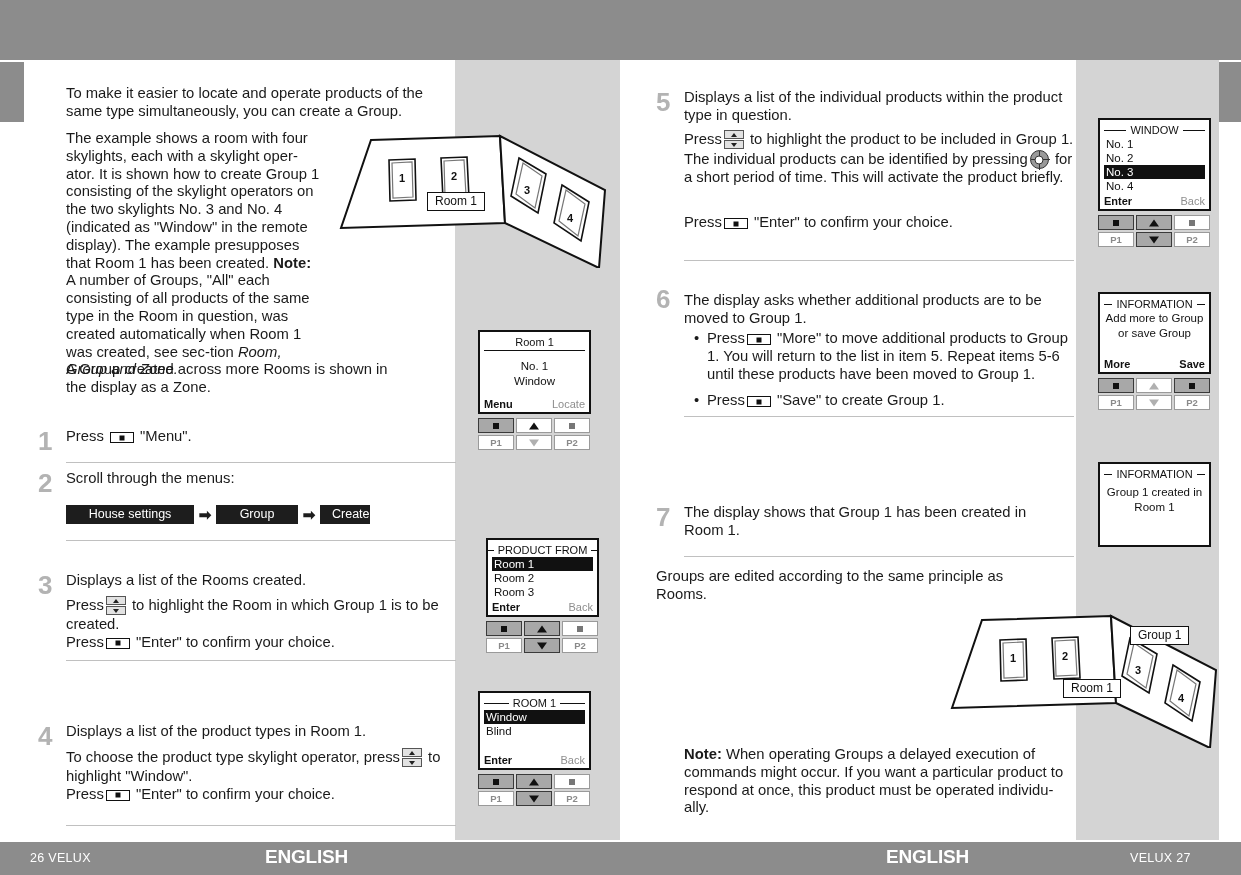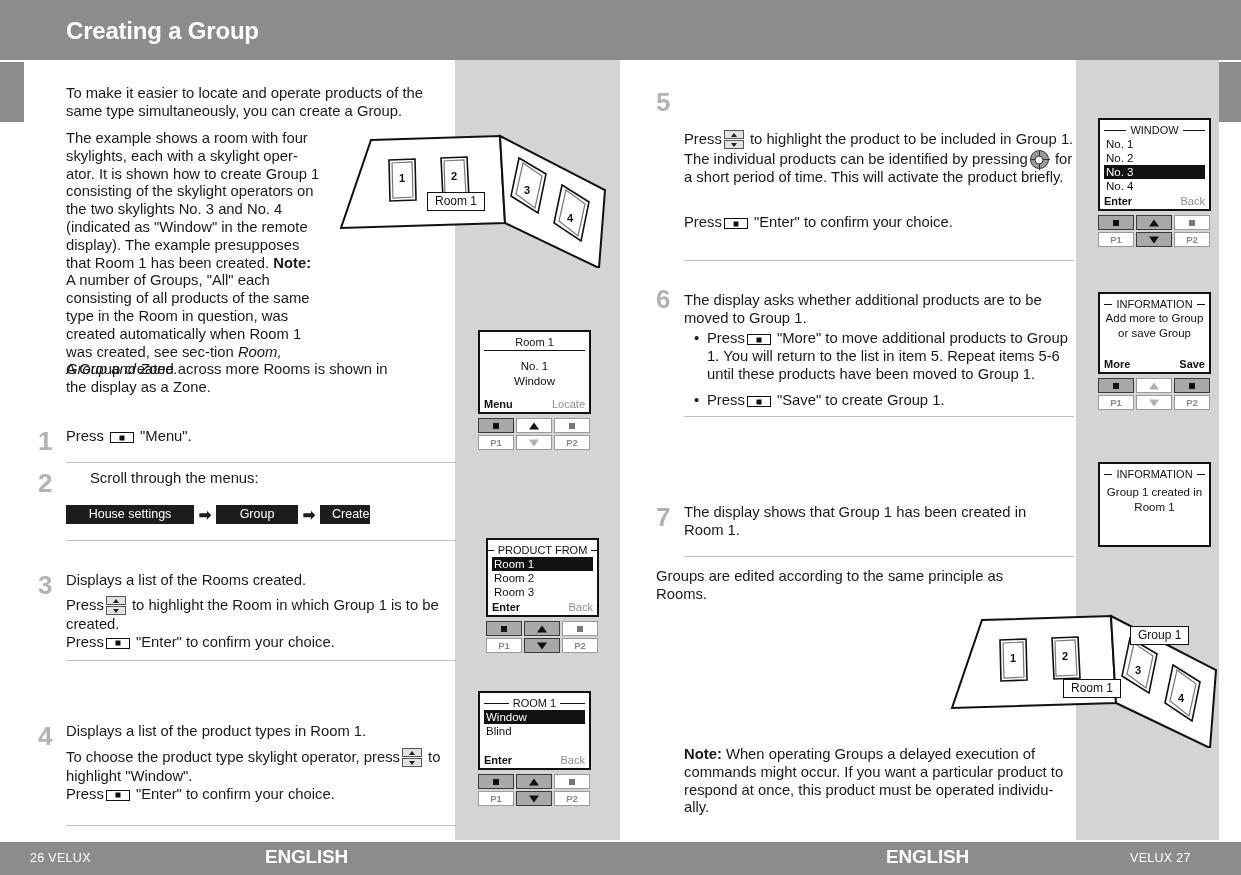--- a/index.html
+++ b/index.html
@@ -244,21 +244,20 @@
   .bullet-row { position: absolute; font-size: 14.8px; line-height: 17.8px; color: #1a1a1a; }
   .bullet-row .bl { position: absolute; left: 0; top: 0; }
   .bullet-row .bt { display: block; margin-left: 13px; }
 </style>
 </head>
 <body>
 
 <div id="page">
 
   <div class="header-band"></div>
-  <div class="header-title">Creating a Group</div>
   <div class="index-tab-left"></div>
   <div class="index-tab-right"></div>
 
   <div class="gray-panel-left"></div>
   <div class="gray-panel-right"></div>
 
   <div class="para" style="left:66px; top:85px; width:362px;">To make it easier to locate and operate products of the same type simultaneously, you can create a Group.</div>
 
   <div class="para" style="left:66px; top:130px; width:256px;">
     <span>The example shows a room with four skylights, each with a skylight oper-ator. It is shown how to create Group 1 consisting of the skylight operators on the two skylights No. 3 and No. 4 (indicated as "Window" in the remote display). The example presupposes that Room 1 has been created.</span>
@@ -269,21 +268,21 @@
 
   <div class="stepnum" style="left:38px; top:428px;">1</div>
   <div class="para" style="left:66px; top:428px; width:340px;">
     <span>Press</span>
     <span class="key-enter"></span>
     <span>"Menu".</span>
   </div>
   <div class="rule" style="left:66px; top:462px; width:390px;"></div>
 
   <div class="stepnum" style="left:38px; top:470px;">2</div>
-  <div class="para" style="left:66px; top:470px; width:340px;margin-left:24px;">Scroll through the menus:</div>
+  <div class="para" style="left:66px; top:470px; width:340px;">Scroll through the menus:</div>
   <div class="menupath" style="left:66px; top:505px;">
     <div class="chip w1">House settings</div>
     <div class="arrow-sep">➡</div>
     <div class="chip w2">Group</div>
     <div class="arrow-sep">➡</div>
     <div class="chip w3">Create</div>
   </div>
   <div class="rule" style="left:66px; top:540px; width:390px;"></div>
 
   <div class="stepnum" style="left:38px; top:572px;">3</div>
@@ -445,20 +444,21 @@
       <div class="btn active">
           <span class="trid"></span>
         </div>
       <div class="btn">
           <span class="plabel">P2</span>
         </div>
     </div>
   </div>
 
   <div class="stepnum" style="left:656px; top:89px;">5</div>
+  <div class="para" style="left:684px; top:89px; width:386px;">Displays a list of the individual products within the product type in question.</div>
   <div class="para" style="left:684px; top:130px; width:390px;">
     <span>Press</span><span class="key-updown"><span class="half up">
           <span class="tri"></span>
         </span><span class="half dn">
           <span class="tri"></span>
         </span></span><span> to highlight the product to be included in Group 1. The individual products can be identified by pressing</span><span class="key-dpad"><span class="bar h"></span><span class="bar v"></span></span><span> for a short period of time. This will activate the product briefly.</span>
   </div>
   <div class="para" style="left:684px; top:214px; width:390px;">
     <span>Press</span><span class="key-enter"></span><span> "Enter" to confirm your choice.</span>
   </div>

